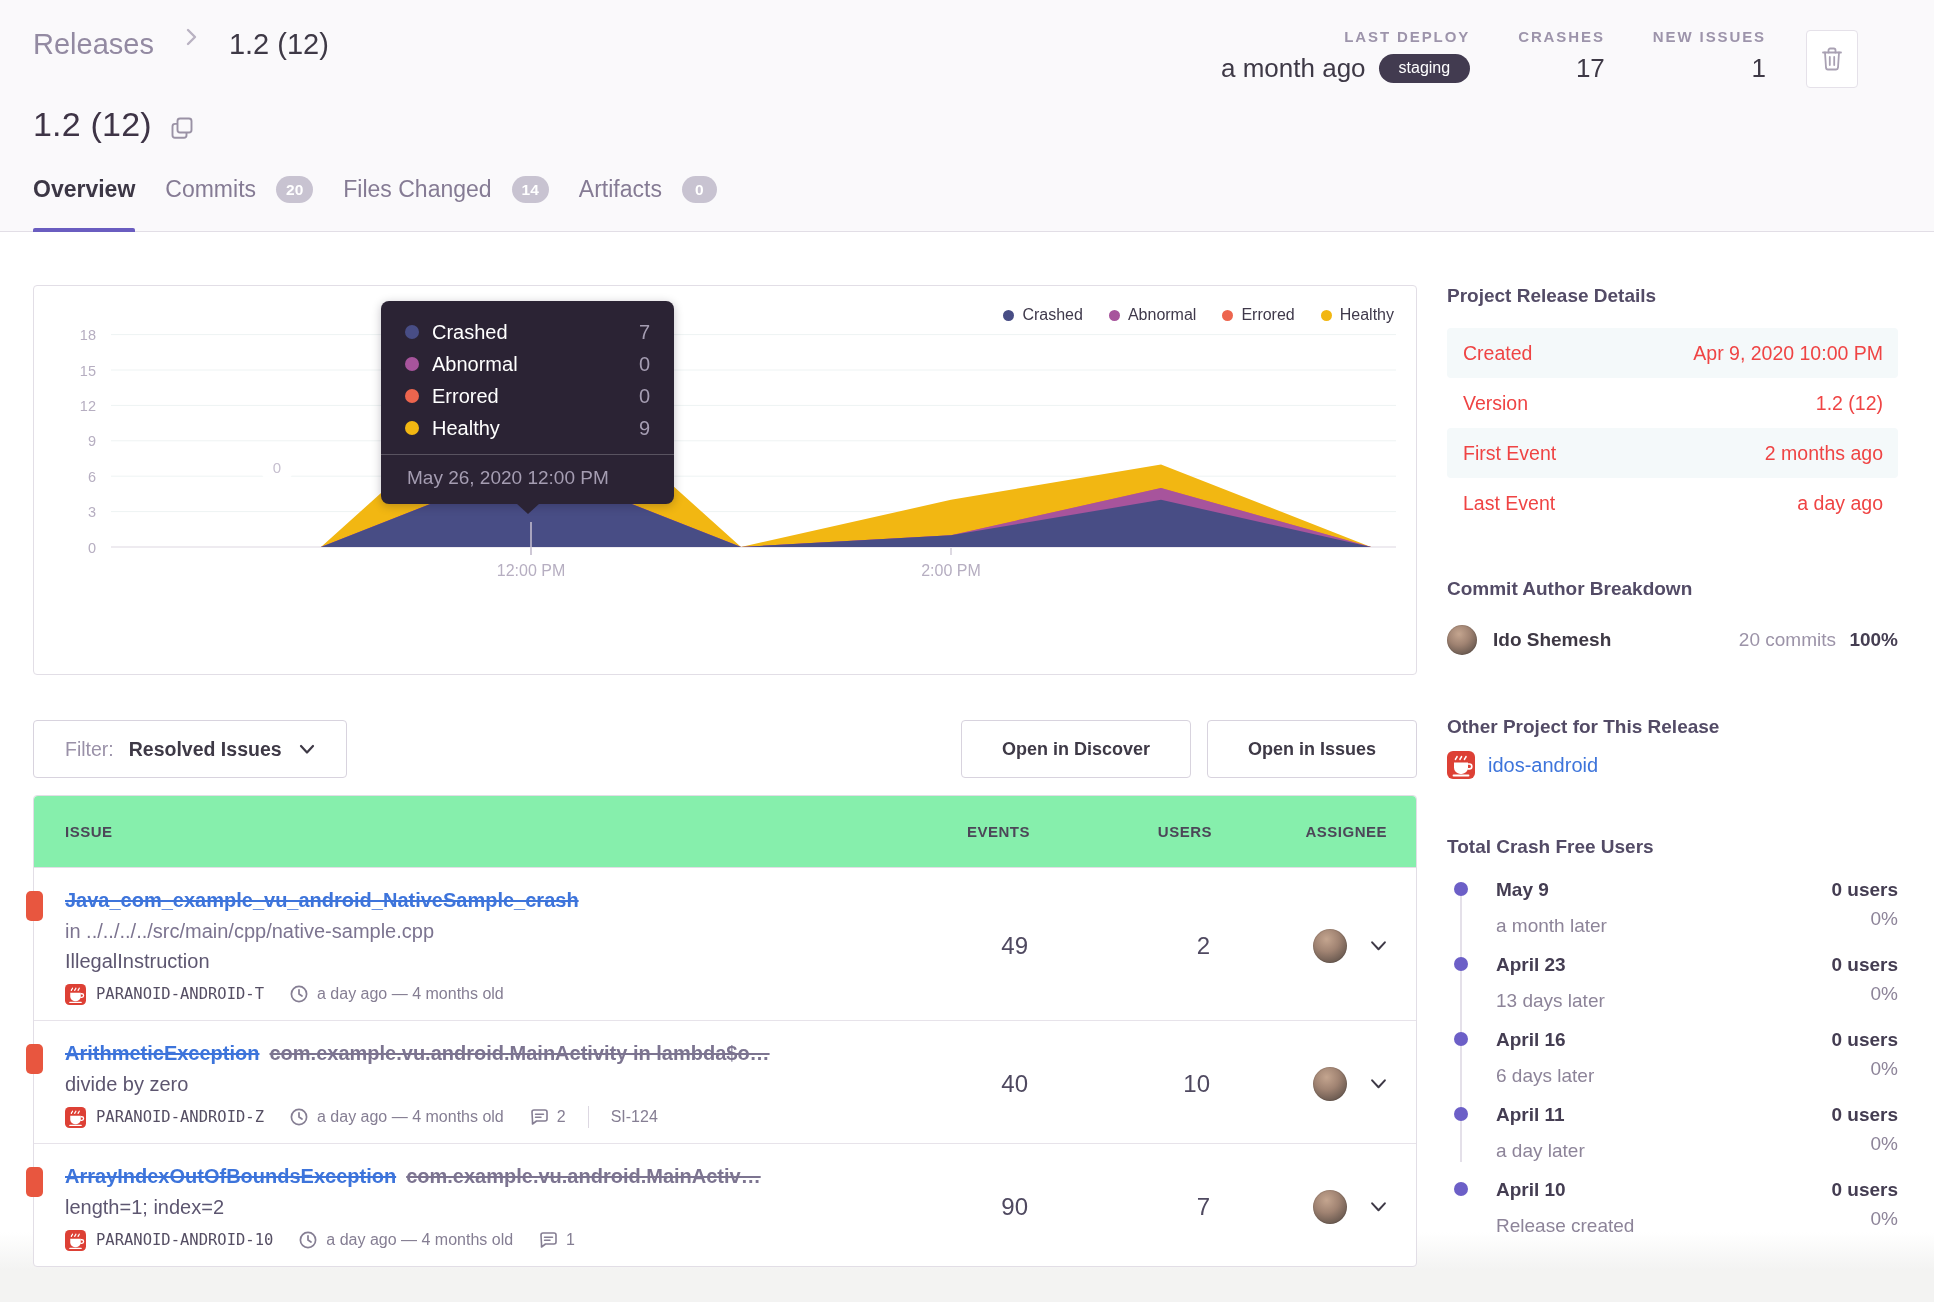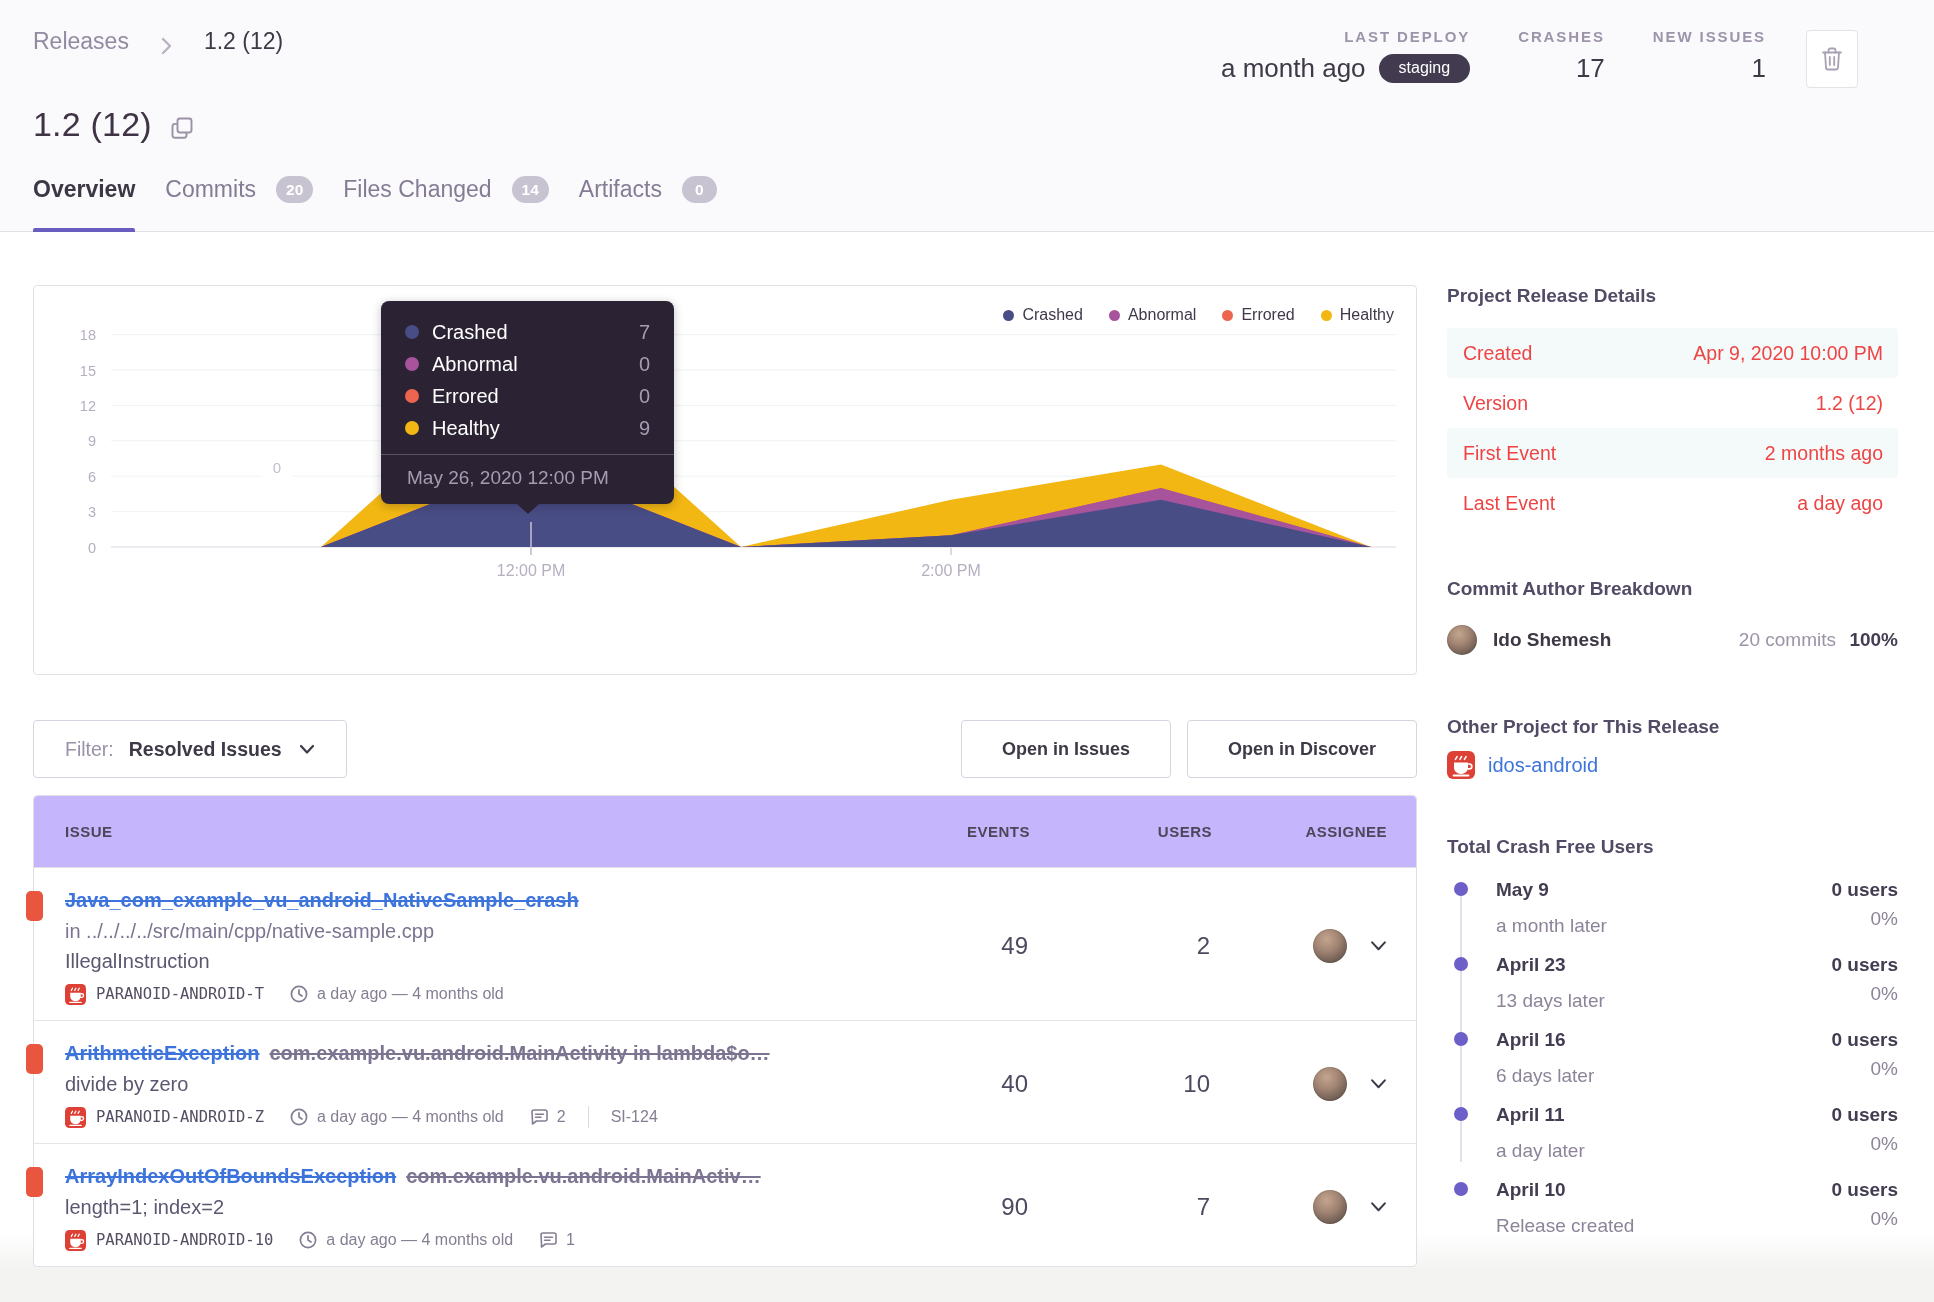--- a/index.html
+++ b/index.html
@@ -11,21 +11,21 @@
     position:relative;
     overflow:hidden;
   }
   .mono { font-family:"DejaVu Sans Mono", monospace; }
 
   
   .page-header {
     position:absolute; left:0; top:0; width:1934px; height:232px;
     background:#faf9fb; border-bottom:1px solid #e2dee6;
   }
-  .breadcrumb { position:absolute; left:33px; top:28px; font-size:23px; display:flex; align-items:flex-end; gap:32px; }
+  .breadcrumb { position:absolute; left:33px; top:28px; font-size:29px; display:flex; align-items:flex-start; gap:32px; }
   .breadcrumb .crumb-link { color:#938aa2; text-decoration:none; cursor:pointer; }
   .breadcrumb .crumb-sep { color:#b9b2c2; }
   .breadcrumb .crumb-current { color:#3e3946; font-weight:500; }
   .page-title-row { position:absolute; left:33px; top:105px; display:flex; align-items:center; gap:18px; }
   .page-title { font-size:34px; font-weight:400; color:#3e3446; letter-spacing:.2px; }
   .copy-btn { background:none; border:none; cursor:pointer; padding:0; line-height:0; margin-top:6px; }
   .stats-row { position:absolute; right:76px; top:28px; display:flex; align-items:flex-start; gap:48px; }
   .stat-col { display:flex; flex-direction:column; align-items:flex-end; gap:8px; }
   .stat-label { font-size:15px; font-weight:700; color:#9d94ab; letter-spacing:1.9px; }
   .stat-value { font-size:26px; color:#3e3946; display:flex; align-items:center; gap:13px; }
@@ -94,21 +94,21 @@
   .open-btn {
     height:58px; background:#fff; border:1px solid #d8d3de; border-radius:4px; cursor:pointer;
     display:flex; align-items:center; justify-content:center; padding:0 40px;
     font-size:18px; font-weight:600; color:#3e3946; font-family:"Liberation Sans", sans-serif;
   }
 
   
   #issues-card { left:33px; top:795px; width:1384px; }
   .issues-header {
     display:grid; grid-template-columns:1fr 130px 182px 175px; align-items:center;
-    background:#c4b5fd; border-bottom:1px solid #e2dee6; border-radius:4px 4px 0 0;
+    background:#86efac; border-bottom:1px solid #e2dee6; border-radius:4px 4px 0 0;
     height:72px; padding:0 29px 0 31px;
     font-size:15px; font-weight:700; color:#4c4658; letter-spacing:.5px;
   }
   .issues-header .h-right { text-align:right; }
   .issue-row {
     position:relative; display:grid; grid-template-columns:1fr 130px 182px 175px; align-items:center;
     border-bottom:1px solid #e7e3ea; padding:16px 29px 13px 31px;
   }
   .issue-row:last-child { border-bottom:none; }
   .level-tag { position:absolute; left:-8px; top:23px; width:17px; height:30px; background:#e8563f; border-radius:5px; }
@@ -324,22 +324,22 @@
   <button class="filter-btn">
     <span class="filter-label">Filter:</span>
     <span class="filter-value">Resolved Issues</span>
     <span style="line-height:0; margin-left:2px;">
       <svg width="16" height="11" viewBox="0 0 16 11">
           <polyline points="2,2 8,8.5 14,2" fill="none" stroke="#3e3946" stroke-width="2.2" stroke-linecap="round" stroke-linejoin="round"></polyline>
         </svg>
     </span>
   </button>
   <div class="open-buttons">
+    <button class="open-btn">Open in Discover</button>
     <button class="open-btn">Open in Issues</button>
-    <button class="open-btn">Open in Discover</button>
   </div>
 </div>
 
 <section class="card" id="issues-card">
   <div class="issues-header">
     <span>ISSUE</span>
     <span class="h-right">EVENTS</span>
     <span class="h-right">USERS</span>
     <span class="h-right">ASSIGNEE</span>
   </div>

